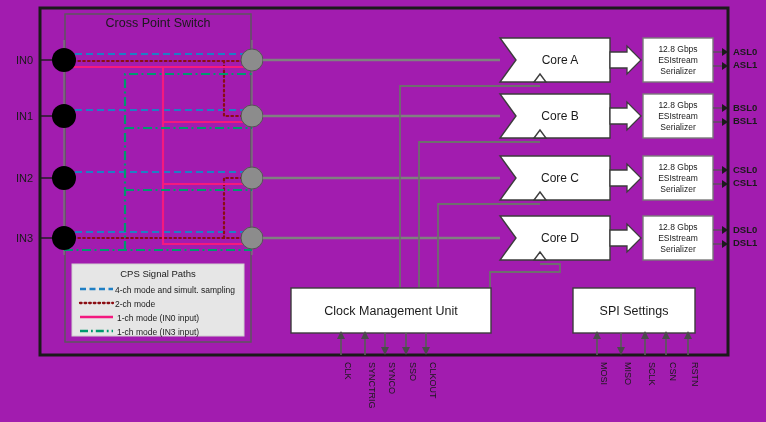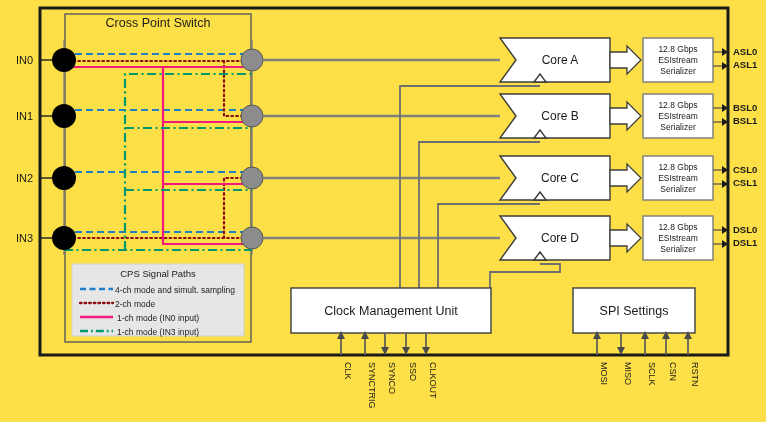--- a/index.html
+++ b/index.html
@@ -1,16 +1,16 @@
 <!DOCTYPE html>
 <html><head>
 <meta charset="utf-8">
 <style>
   html,body{margin:0;padding:0;background:#ffffff;}
-  #root{position:relative;width:766px;height:422px;background:#fde047;
+  #root{position:relative;width:766px;height:422px;background:#a21caf;
         font-family:"Liberation Sans",sans-serif;overflow:hidden;}
   svg{display:block;}
   .lbl{font-family:"Liberation Sans",sans-serif;fill:#1a1a1a;}
 </style>
 </head>
 <body>
 
 <div id="root">
 <svg width="766" height="422" viewBox="0 0 766 422">
 

